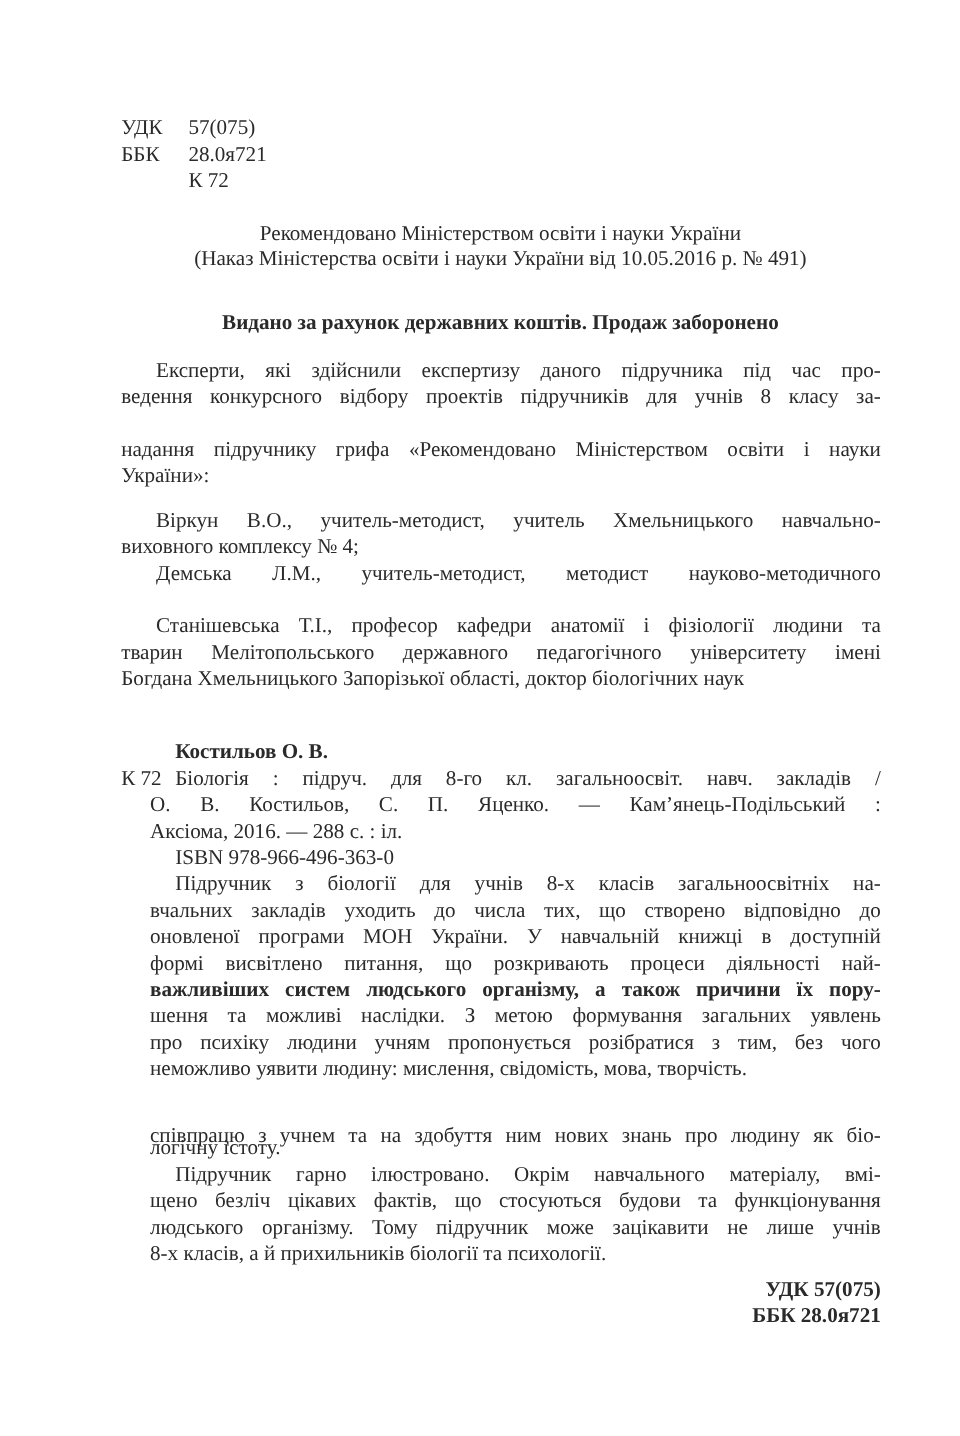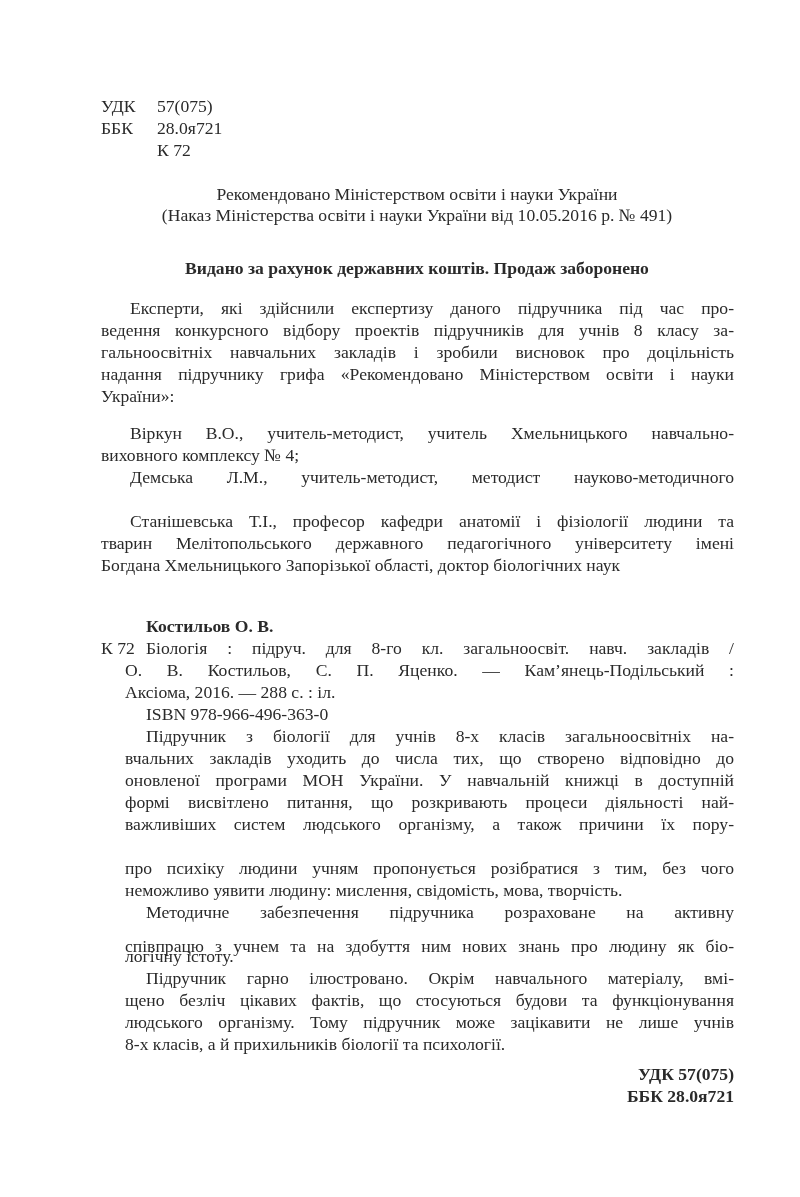--- a/index.html
+++ b/index.html
@@ -32,21 +32,20 @@
   </div>
   <div class="line" style="left:157px; top:139px;">К 72</div>
 
   <div class="line ital center" style="left:100px; width:634px; top:183px;">Рекомендовано Міністерством освіти і науки України</div>
   <div class="line center" style="left:100px; width:634px; top:204px;">(Наказ Міністерства освіти і науки України від 10.05.2016 р. № 491)</div>
 
   <div class="line bold center" style="left:100px; width:634px; top:257px;">Видано за рахунок державних коштів. Продаж заборонено</div>
 
   <div class="line just" style="left:130px; width:604px; top:297px;">Експерти, які здійснили експертизу даного підручника під час про-</div>
   <div class="line just" style="left:101px; width:633px; top:319px;">ведення конкурсного відбору проектів підручників для учнів 8 класу за-</div>
-  <div class="line just" style="left:101px; width:633px; top:341px;">гальноосвітніх навчальних закладів і зробили висновок про доцільність</div>
   <div class="line just" style="left:101px; width:633px; top:363px;">надання підручнику грифа «Рекомендовано Міністерством освіти і науки</div>
   <div class="line" style="left:101px; top:385px;">України»:</div>
 
   <div class="line just" style="left:130px; width:604px; top:422px;">
     <span class="ital">Віркун В.О.</span><span>, учитель-методист, учитель Хмельницького навчально-</span>
   </div>
   <div class="line" style="left:101px; top:444px;">виховного комплексу № 4;</div>
 
   <div class="line just" style="left:130px; width:604px; top:466px;">
     <span class="ital">Демська Л.М.</span><span>, учитель-методист, методист науково-методичного</span>
@@ -62,24 +61,24 @@
   <div class="line" style="left:101px; top:637px;">К 72</div>
   <div class="line just" style="left:146px; width:588px; top:637px;">Біологія : підруч. для 8-го кл. загальноосвіт. навч. закладів /</div>
   <div class="line just" style="left:125px; width:609px; top:659px;">О. В. Костильов, С. П. Яценко. — Кам’янець-Подільський :</div>
   <div class="line" style="left:125px; top:681px;">Аксіома, 2016. — 288 с. : іл.</div>
   <div class="line" style="left:146px; top:703px;">ISBN 978-966-496-363-0</div>
 
   <div class="line just" style="left:146px; width:588px; top:725px;">Підручник з біології для учнів 8-х класів загальноосвітніх на-</div>
   <div class="line just" style="left:125px; width:609px; top:747px;">вчальних закладів уходить до числа тих, що створено відповідно до</div>
   <div class="line just" style="left:125px; width:609px; top:769px;">оновленої програми МОН України. У навчальній книжці в доступній</div>
   <div class="line just" style="left:125px; width:609px; top:791px;">формі висвітлено питання, що розкривають процеси діяльності най-</div>
-  <div class="line just" style="left:125px; width:609px; top:813px;">важливіших систем людського організму, а також причини їх пору-</div>
+  <div class="line just" style="left:125px; width:609px; top:813px;font-weight:bold;">важливіших систем людського організму, а також причини їх пору-</div>
+  <div class="line just" style="left:125px; width:609px; top:835px;">шення та можливі наслідки. З метою формування загальних уявлень</div>
   <div class="line" style="left:125px; top:879px;">неможливо уявити людину: мислення, свідомість, мова, творчість.</div>
   <div class="line just" style="left:125px; width:609px; top:857px;">про психіку людини учням пропонується розібратися з тим, без чого</div>
-  <div class="line just" style="left:146px; width:588px; top:901px;">Методичне забезпечення підручника розраховане на активну</div>
   <div class="line just" style="left:125px; width:609px; top:923px;margin-top:12px;">співпрацю з учнем та на здобуття ним нових знань про людину як біо-</div>
   <div class="line" style="left:125px; top:945px;">логічну істоту.</div>
   <div class="line just" style="left:146px; width:588px; top:967px;">Підручник гарно ілюстровано. Окрім навчального матеріалу, вмі-</div>
   <div class="line just" style="left:125px; width:609px; top:989px;">щено безліч цікавих фактів, що стосуються будови та функціонування</div>
   <div class="line just" style="left:125px; width:609px; top:1011px;">людського організму. Тому підручник може зацікавити не лише учнів</div>
   <div class="line" style="left:125px; top:1033px;">8-х класів, а й прихильників біології та психології.</div>
 
   <div class="line bold right" style="left:400px; width:334px; top:1063px;">УДК 57(075)</div>
   <div class="line bold right" style="left:400px; width:334px; top:1085px;">ББК 28.0я721</div>
 </div>

